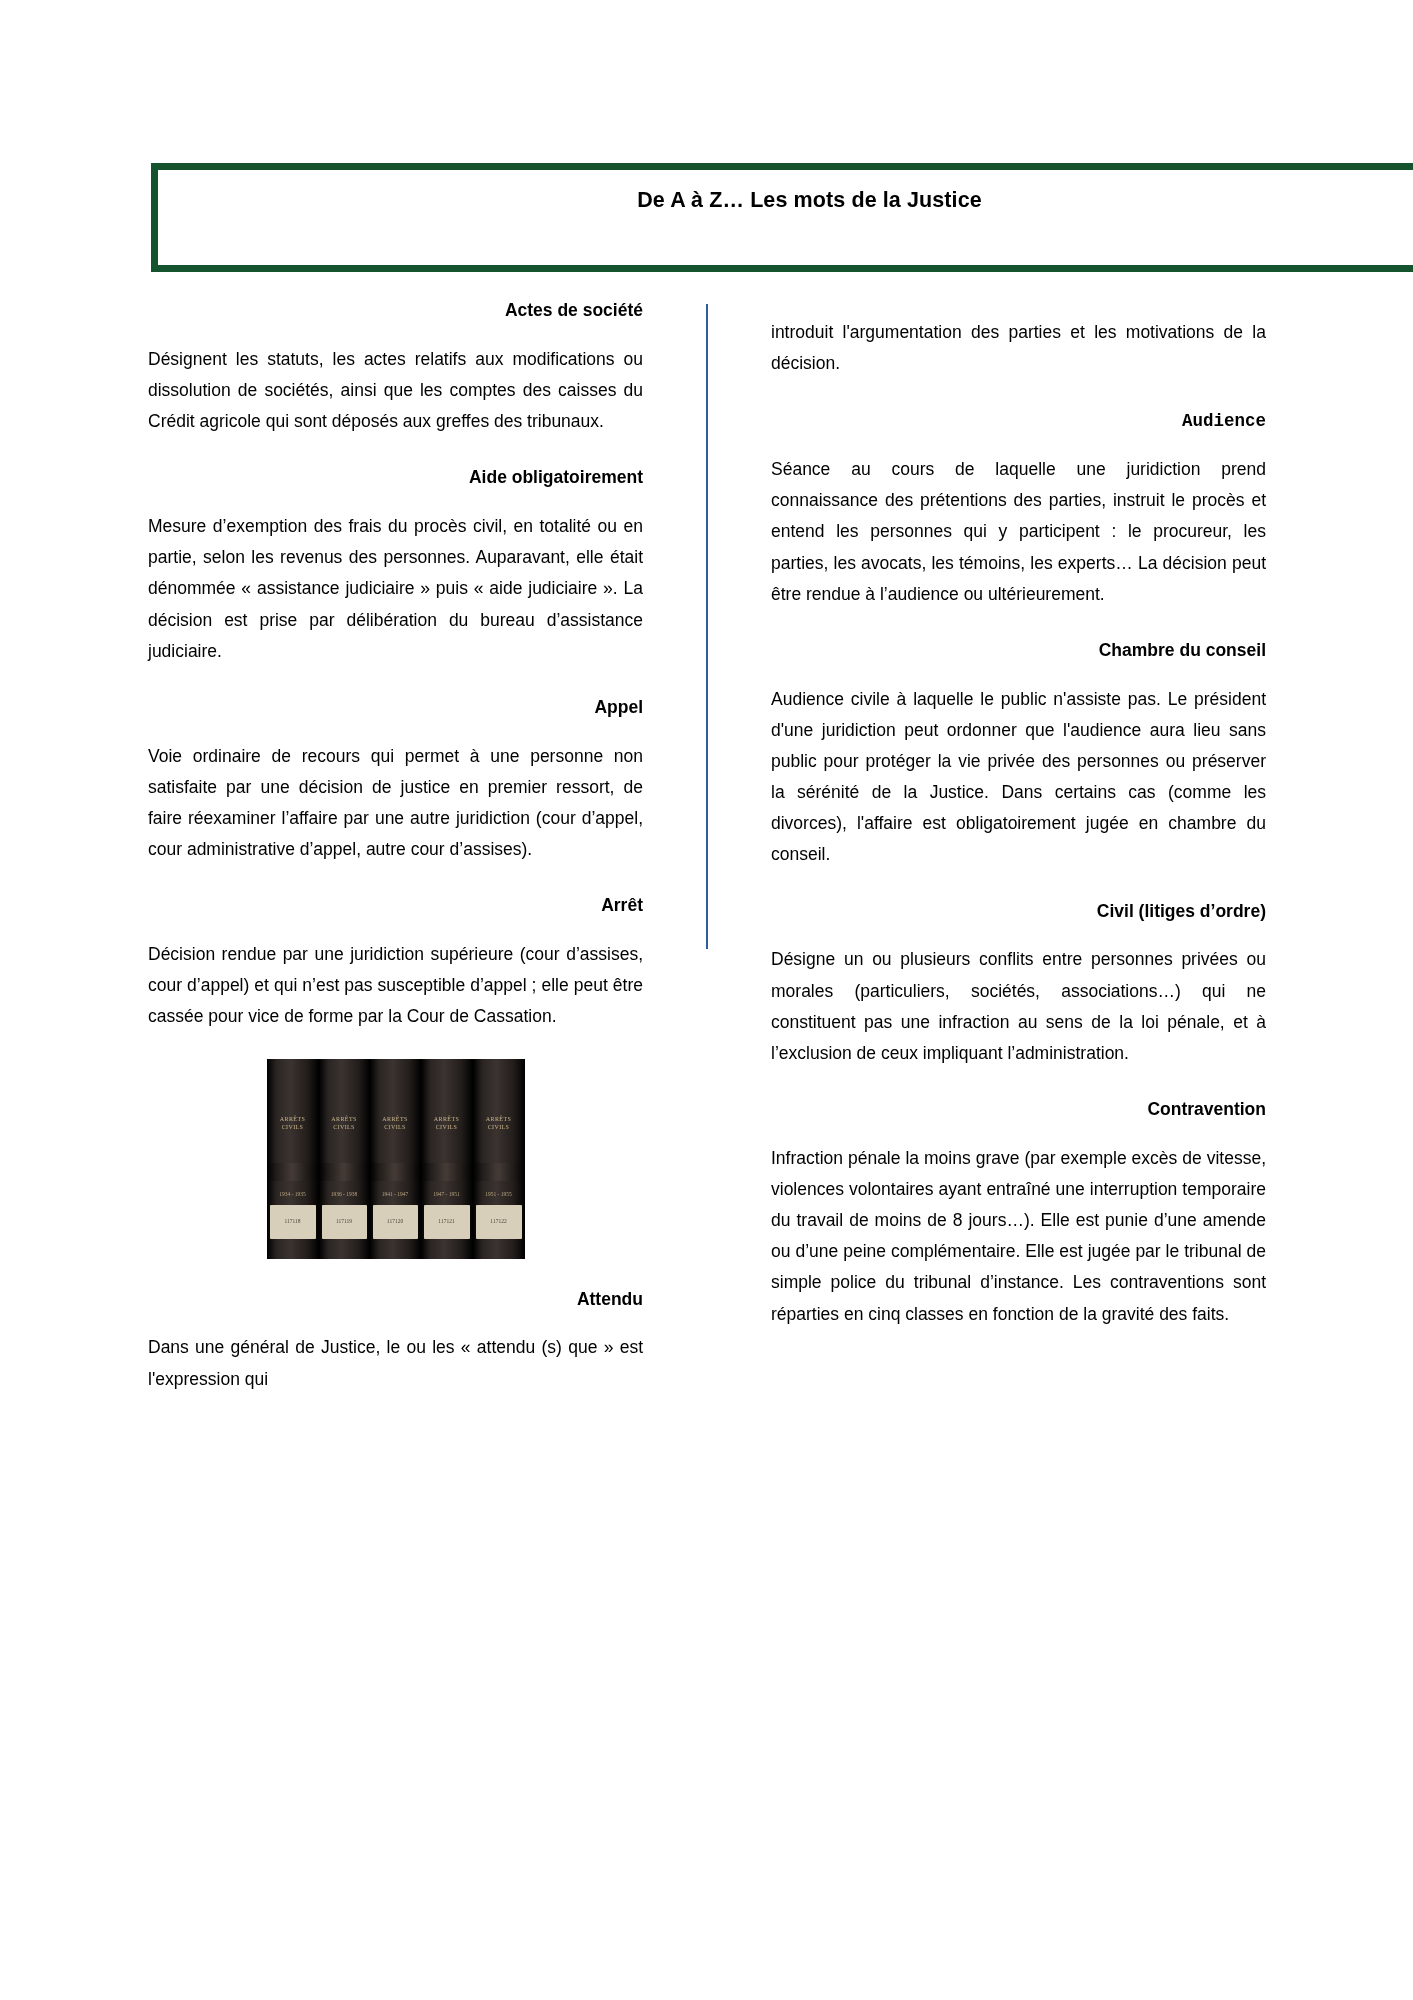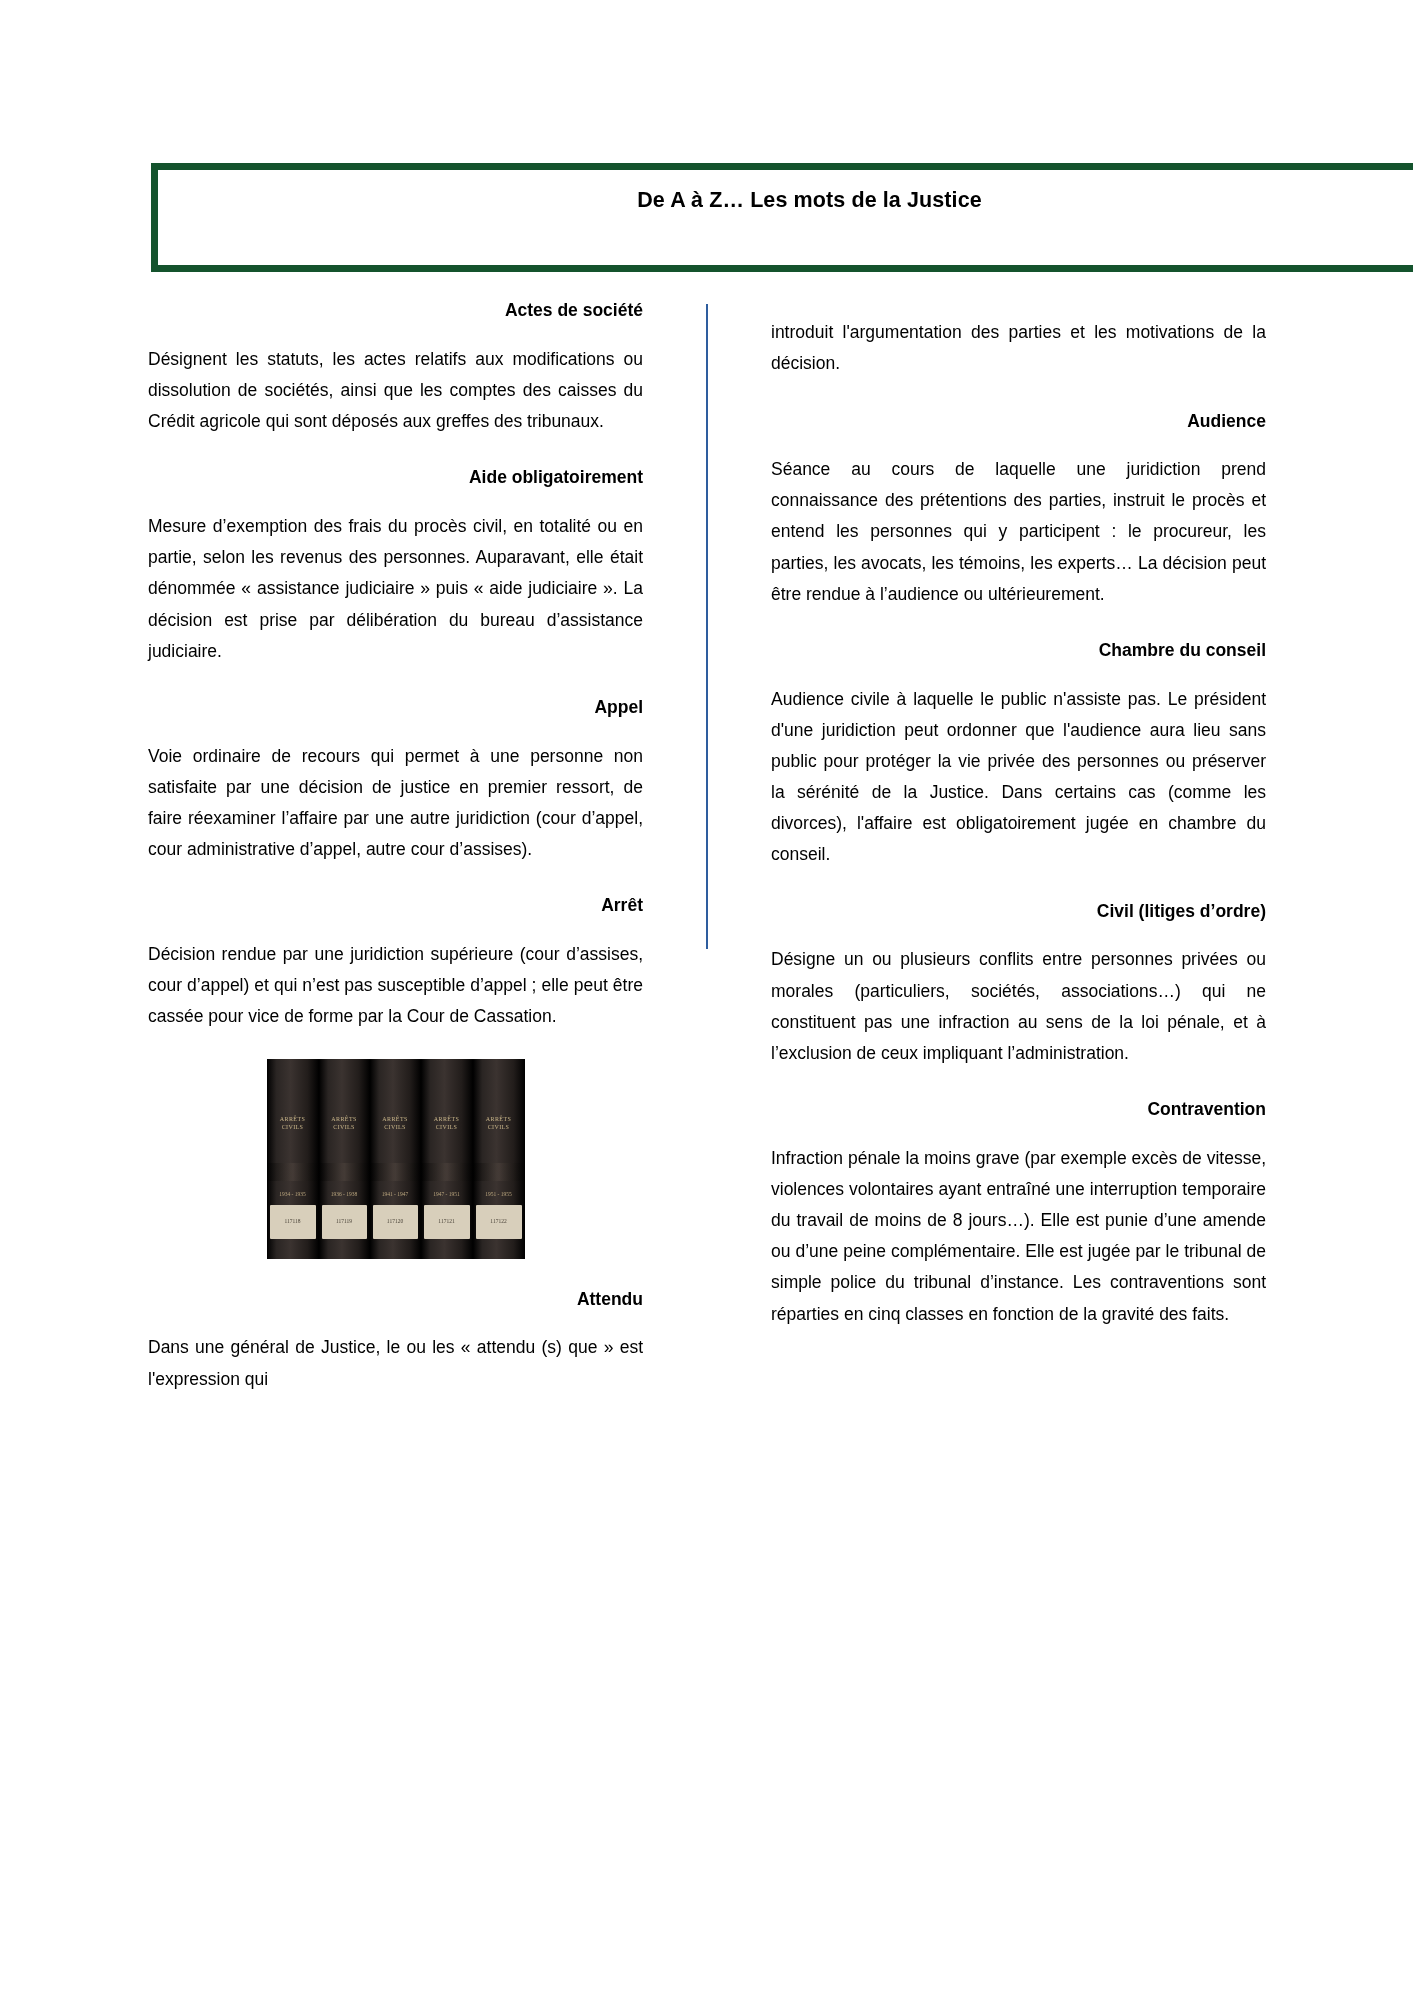--- a/index.html
+++ b/index.html
@@ -79,20 +79,21 @@
   }
   h3.term {
     font-size: 17.5px;
     font-weight: bold;
     margin: 0 0 22px 0;
     line-height: 1.25;
     text-align: right;
   }
   h3.term.tight {
     margin-bottom: 21px;
+    font-family: Liberation Mono, monospace;
   }
   p.def {
     font-size: 17.5px;
     line-height: 1.78;
     text-align: justify;
     margin: 17px 0 30px 0;
     hyphens: none;
   }
   p.def.last {
     margin-bottom: 26px;

